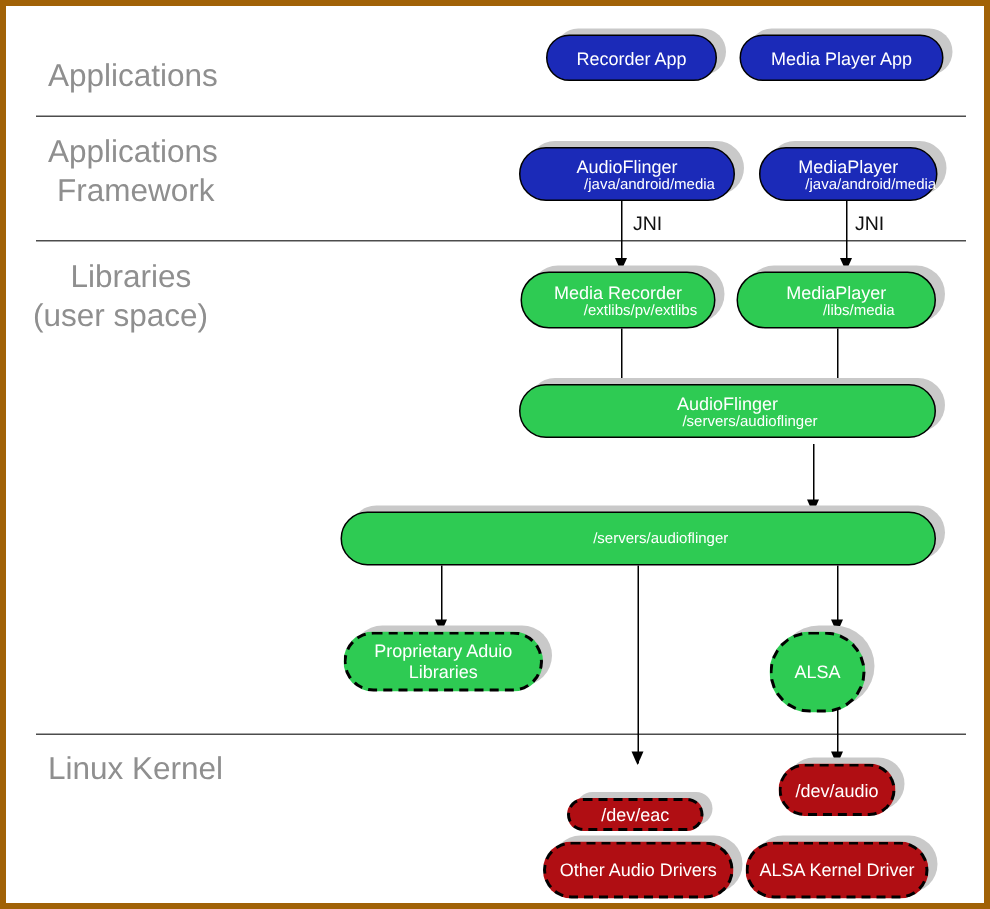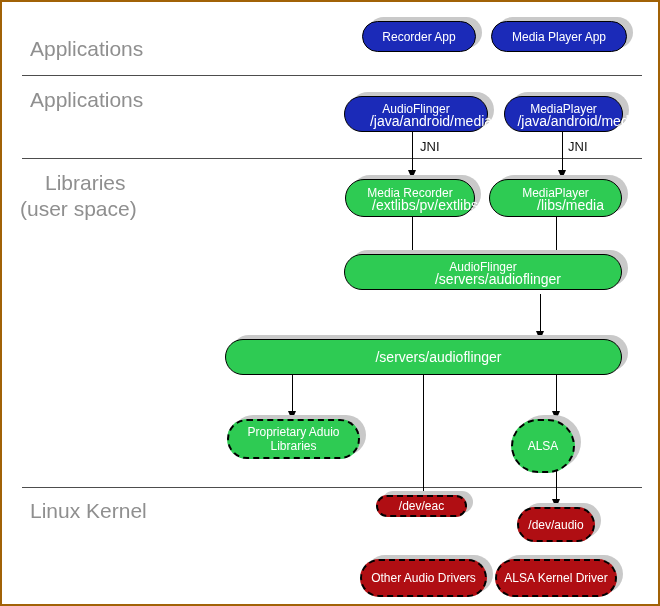--- a/index.html
+++ b/index.html
@@ -1,21 +1,21 @@
 <!DOCTYPE html>
 <html style="--app-blue: #1b2ab8; --lib-green: #2ecb53; --kernel-red: #b00e13; --label-gray: #8f8f8f; --shadow-gray: #c9c9c9;"><head>
 <meta charset="utf-8">
 <style>
   * { margin: 0; padding: 0; box-sizing: border-box; }
   html, body { background: #fff; font-family: "Liberation Sans", sans-serif; }
   .canvas {
     position: relative;
     width: 660px; height: 606px;
     background: #fff;
-    border: 2px solid #a16207;
+    border: 4px solid #a16207;
     overflow: hidden;
   }
   .divider {
     position: absolute;
     left: 20px; width: 620px; height: 0;
     border-top: 1px solid #4d4d4d;
   }
   .sec-label {
     position: absolute;
     color: var(--label-gray, #8f8f8f);
@@ -33,21 +33,21 @@
     color: #fff;
     text-align: center;
     box-shadow: 6px -4px 0 var(--shadow-gray, #c9c9c9);
   }
   .pill.solid  { border: 1.5px solid #000; }
   .pill.dashed { border: 2px dashed #000; }
   .pill.blue  { background: var(--app-blue, #1b2ab8); }
   .pill.green { background: var(--lib-green, #2ecb53); text-align: center; }
   .pill.red   { background: var(--kernel-red, #b00e13); }
   .pill-title { font-size: 12px; line-height: 14px; white-space: nowrap; }
-  .pill-sub   { font-size: 14px; line-height: 11px; white-space: nowrap; margin-left: 30px; }
+  .pill-sub   { font-size: 10px; line-height: 11px; white-space: nowrap; margin-left: 30px; }
   .connector {
     position: absolute;
     width: 0;
     border-left: 1px solid #000;
   }
   .connector.arrow::after {
     content: "";
     position: absolute;
     bottom: -1px; left: -5px;
     width: 0; height: 0;
@@ -69,20 +69,21 @@
 
   <div class="divider" style="top:73px"></div>
   <div class="divider" style="top:156px"></div>
   <div class="divider" style="top:485px"></div>
 
   <div class="sec-label" style="left:28px; top:34px">
     <span>Applications</span>
   </div>
   <div class="sec-label" style="left:28px; top:85px">
     <span style="display:block">Applications</span>
+    <span style="display:block; padding-left:6px">Framework</span>
   </div>
   <div class="sec-label" style="left:18px; top:168px">
     <span style="display:block; padding-left:25px">Libraries</span>
     <span style="display:block">(user space)</span>
   </div>
   <div class="sec-label" style="left:28px; top:496px">
     <span>Linux Kernel</span>
   </div>
 
   <div class="connector arrow" style="left:410px; top:130px; height:46px"></div>
@@ -130,21 +131,21 @@
     <div class="pill-sub">/servers/audioflinger</div>
   </div>
   <div class="pill green dashed" style="left:225px; top:417px; width:133px; height:40px">
     <div class="pill-title">Proprietary Aduio</div>
     <div class="pill-title">Libraries</div>
   </div>
   <div class="pill green dashed" style="left:509px; top:417px; width:64px; height:54px">
     <div class="pill-title">ALSA</div>
   </div>
 
-  <div class="pill red dashed" style="left:374px; top:493px; width:91px; height:22px">
+  <div class="pill red dashed" style="left:374px; top:528px; width:91px; height:22px">
     <div class="pill-title">/dev/eac</div>
   </div>
   <div class="pill red dashed" style="left:515px; top:505px; width:78px; height:35px">
     <div class="pill-title">/dev/audio</div>
   </div>
   <div class="pill red dashed" style="left:358px; top:557px; width:127px; height:38px">
     <div class="pill-title">Other Audio Drivers</div>
   </div>
   <div class="pill red dashed" style="left:493px; top:557px; width:122px; height:38px">
     <div class="pill-title">ALSA Kernel Driver</div>

